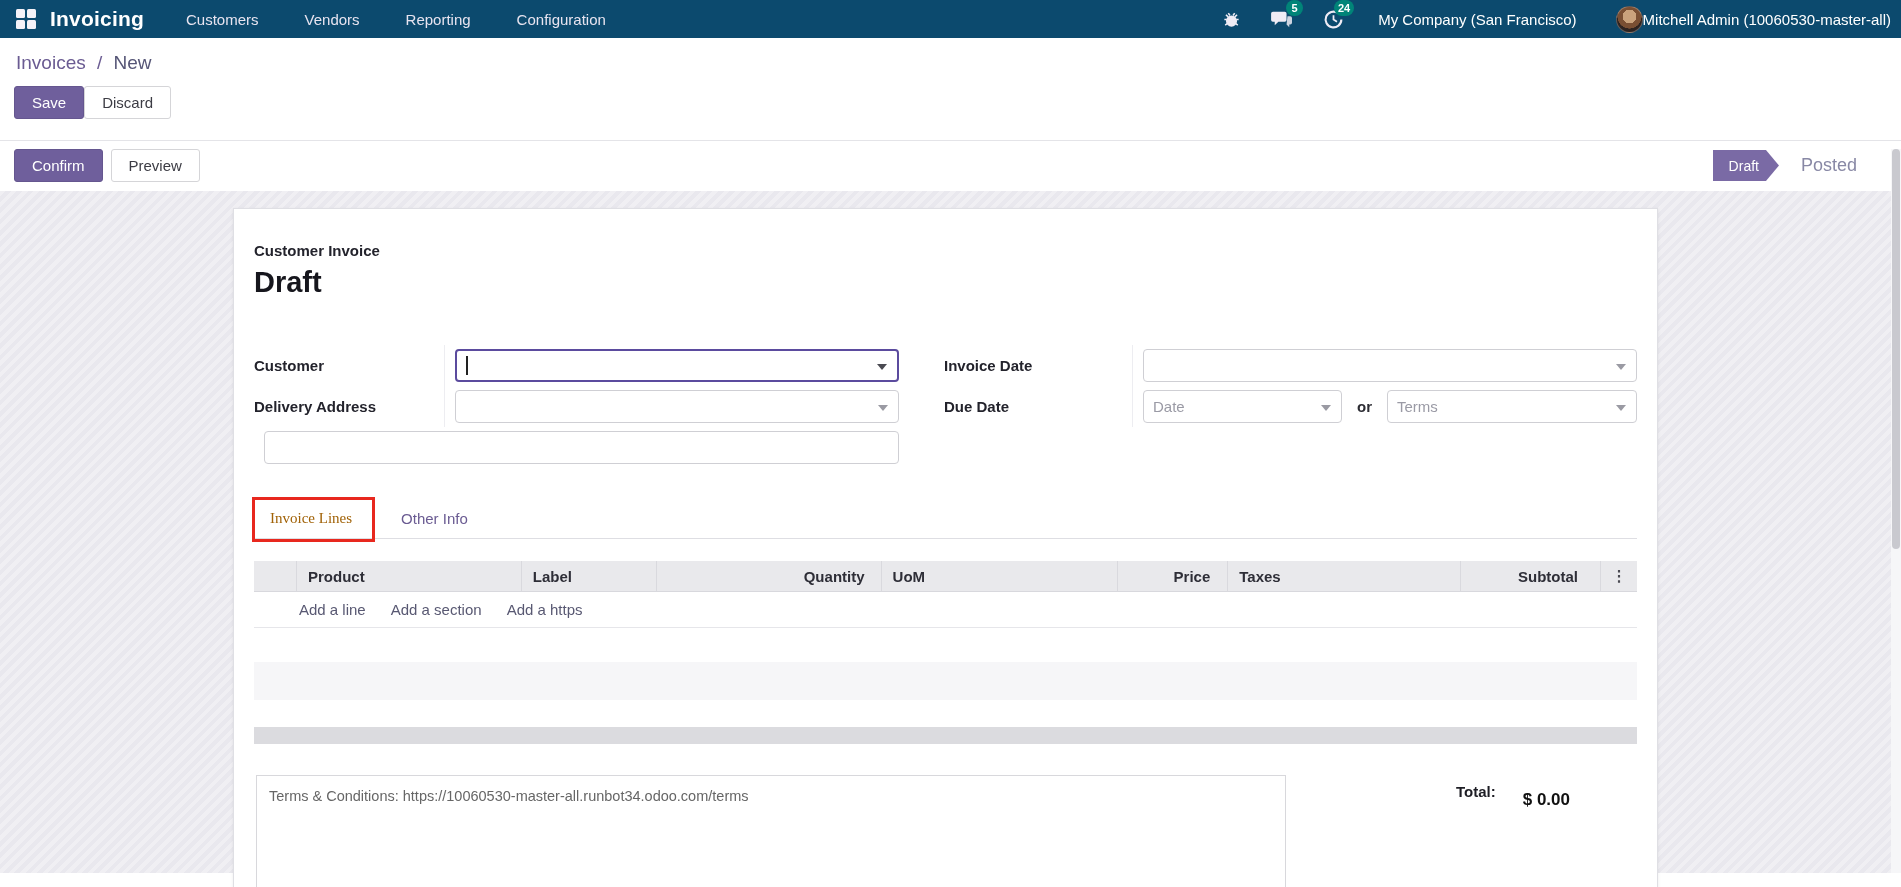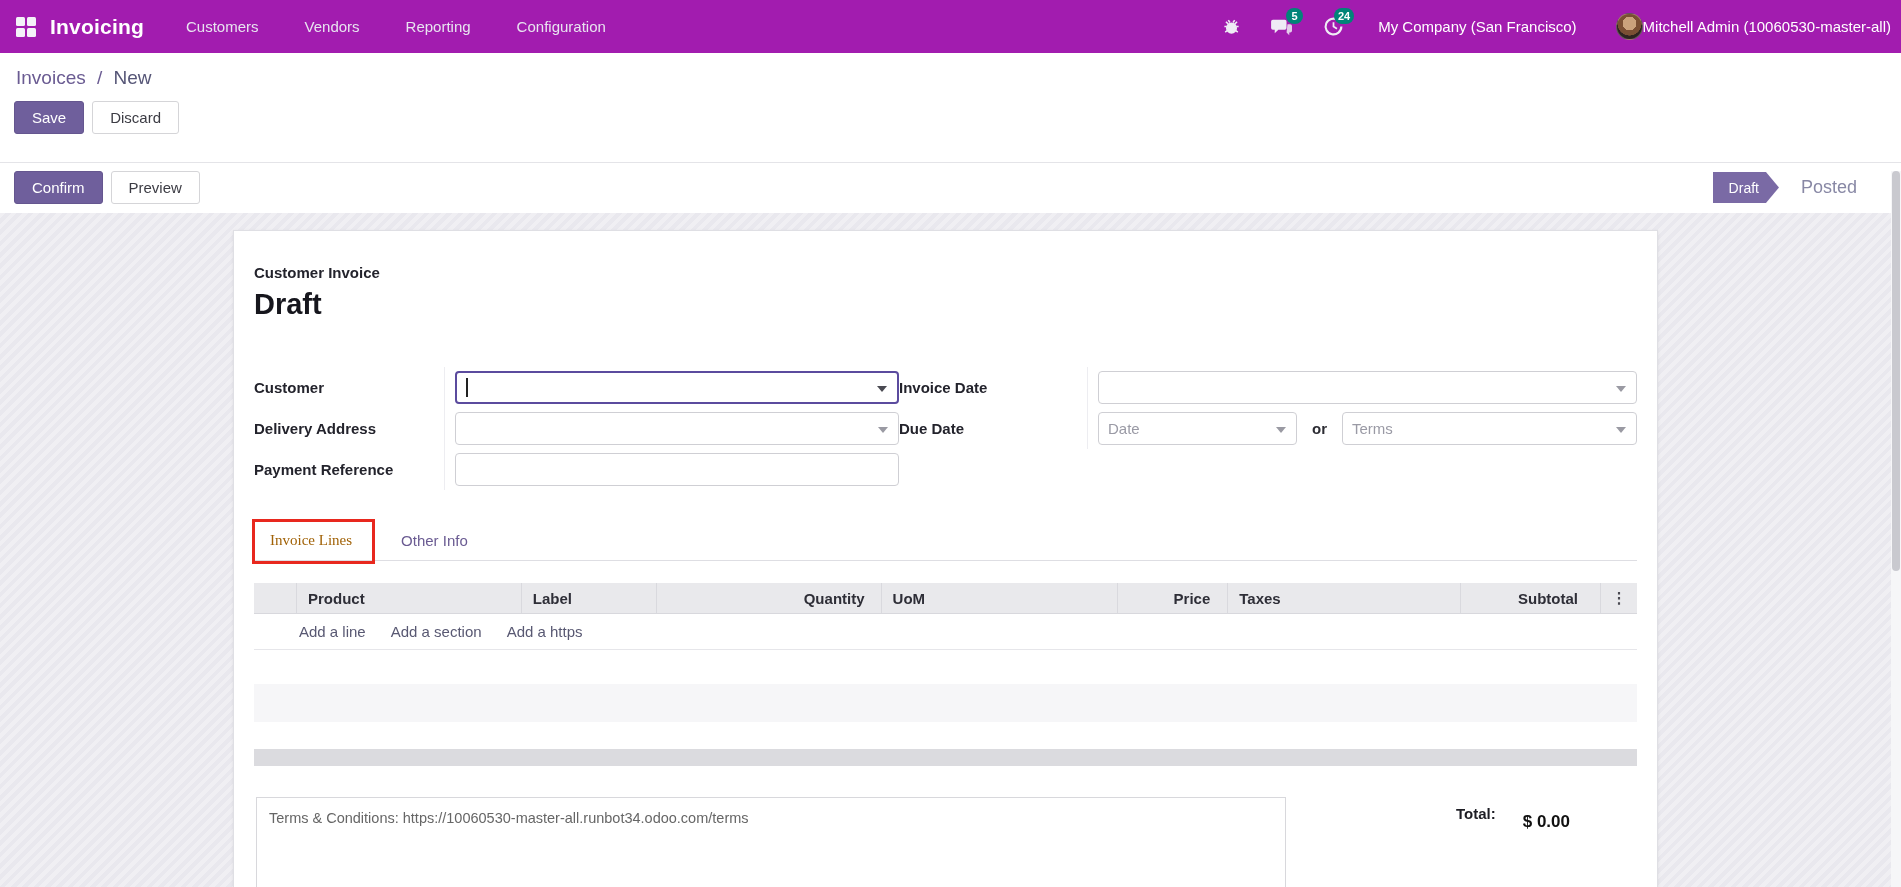--- a/index.html
+++ b/index.html
@@ -1,20 +1,20 @@
 <!DOCTYPE html>
 <html><head>
 <meta charset="utf-8">
 <style>
   * { box-sizing: border-box; margin: 0; padding: 0; }
   html,body { width:1901px; height:887px; overflow:hidden; background:#fff;
               font-family:"Liberation Sans", sans-serif; }
 
   
-  .navbar { height:53px; background:#a21caf; display:flex; align-items:center;
+  .navbar { height:38px; background:#0c4a6e; display:flex; align-items:center;
             padding:0 10px 0 16px; color:#efecf5; position:relative; z-index:5; }
   .app-grid { width:20px; height:20px; display:grid; grid-template-columns:9px 9px;
               grid-template-rows:9px 9px; gap:2px; margin-right:14px; cursor:pointer; }
   .app-grid span { background:#f4f2f8; border-radius:1.5px; }
   .app-name { font-size:21px; font-weight:700; letter-spacing:.2px; color:#fff; cursor:pointer; }
   .nav-menus { display:flex; gap:46px; margin-left:42px; font-size:15px; }
   .nav-menus .menu-item { cursor:pointer; padding:6px 0; color:#e8e4f0; }
   .nav-right { margin-left:auto; display:flex; align-items:center; gap:27px; }
   .icon-btn { position:relative; width:24px; height:24px; display:flex;
               align-items:center; justify-content:center; cursor:pointer; }
@@ -27,21 +27,21 @@
             background:radial-gradient(circle at 50% 38%, #caa27c 0 34%, #7a4f33 35% 60%, #2e2320 61%);
             border:1px solid rgba(255,255,255,.25); }
   .user-name { font-size:15px; color:#fff; white-space:nowrap; }
 
   
   .control-panel { background:#fff; }
   .breadcrumb { padding:14px 16px 4px 16px; font-size:19px; }
   .breadcrumb .bc-link { color:#6a5b92; cursor:pointer; }
   .breadcrumb .bc-sep { color:#6a5b92; margin:0 6px; }
   .breadcrumb .bc-current { color:#565677; }
-  .cp-buttons { margin:8px 0 28px 14px; display:flex; gap:8px; }
+  .cp-buttons { margin:8px 0 21px 14px; display:flex; }
   .btn { font-size:15px; border-radius:3px; padding:7px 17px; cursor:pointer;
          font-family:"Liberation Sans",sans-serif; }
   .btn-primary { background:#6f5f9c; border:1px solid #65568f; color:#fff; }
   .btn-secondary { background:#fff; border:1px solid #d5d5d8; color:#3c3c44; }
   .cp-divider { border:none; border-top:1px solid #e4e4e8; }
   .statusbar { display:flex; align-items:center; justify-content:space-between;
                padding:8px 26px 9px 14px; background:#fff; }
   .statusbar-left { display:flex; gap:8px; }
   .status-steps { display:flex; align-items:center; }
   .status-arrow { background:#7a6aa5; color:#fff; font-size:14px; height:31px;
@@ -55,21 +55,21 @@
   .scrollbar-track { position:absolute; right:0; top:-42px; width:10px; height:724px; background:#f6f6f8; }
   .scrollbar-thumb { position:absolute; right:1px; top:0; width:8px; height:400px;
                      background:#c9c9cf; border-radius:4px; cursor:grab; }
   .sheet { position:absolute; left:233px; top:17px; width:1425px; height:680px;
            background:#fff; border:1px solid #dfdfe4; border-bottom:none;
            box-shadow:0 1px 3px rgba(0,0,0,.08); padding:0 20px; }
   .doc-type { margin-top:33px; font-size:15px; font-weight:700; color:#23232c; }
   .doc-state { margin-top:7px; font-size:29px; font-weight:700; color:#16161d; }
 
   
-  .form-grid { margin-top:46px; display:grid; grid-template-columns:645px 1fr; }
+  .form-grid { margin-top:46px; display:grid; grid-template-columns:645px 1fr; column-gap:45px; }
   .field-row { display:flex; align-items:center; height:41px; }
   .field-label { font-size:15px; font-weight:700; color:#23232c; align-self:stretch;
                  display:flex; align-items:center; border-right:1px solid #ededf1; }
   .col-left .field-label { width:191px; }
   .col-right .field-label { width:189px; }
   .field-widget { flex:1; margin-left:10px; position:relative; display:flex; align-items:center; }
   .o-input { width:100%; height:33px; border:1px solid #cfcfd4; border-radius:4px;
              background:#fff; font-size:15px; padding:0 26px 0 9px; color:#333;
              position:relative; display:flex; align-items:center; cursor:text; }
   .o-input.focused { border:2px solid #5b4b9e; }
@@ -216,21 +216,20 @@
         </div>
         <div class="field-row">
           <div class="field-label">Delivery Address</div>
           <div class="field-widget">
             <div class="o-input">
               <span class="dd-arrow"></span>
             </div>
           </div>
         </div>
         <div class="field-row">
-          <div class="field-label">Payment Reference</div>
           <div class="field-widget">
             <div class="o-input"></div>
           </div>
         </div>
       </div>
 
       <div class="col-right">
         <div class="field-row">
           <div class="field-label">Invoice Date</div>
           <div class="field-widget">

